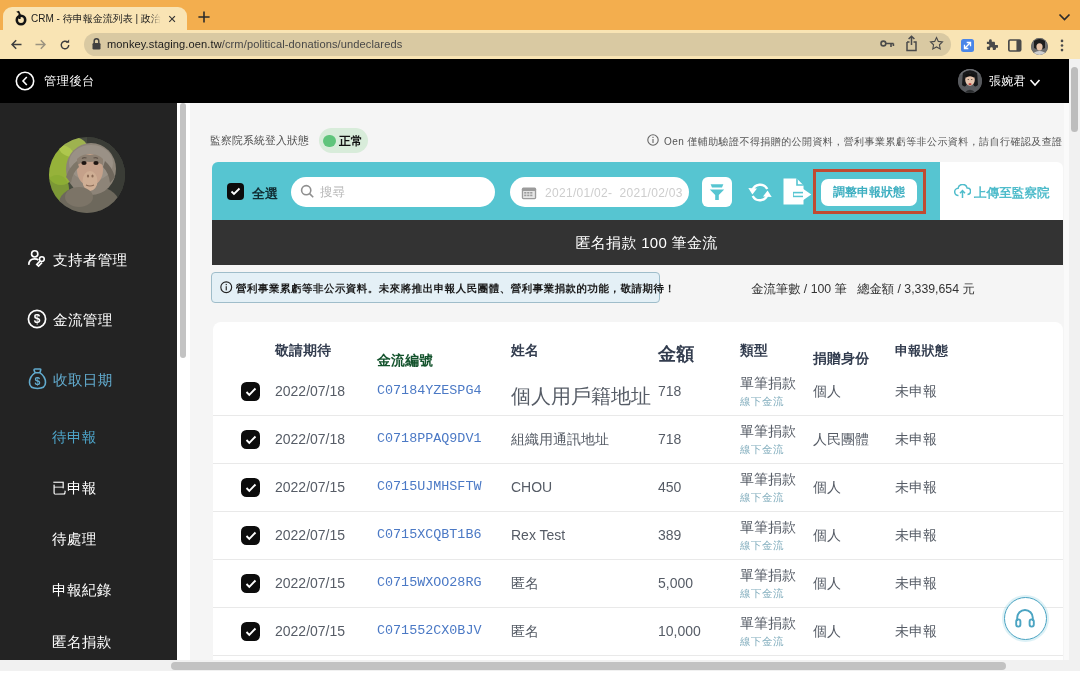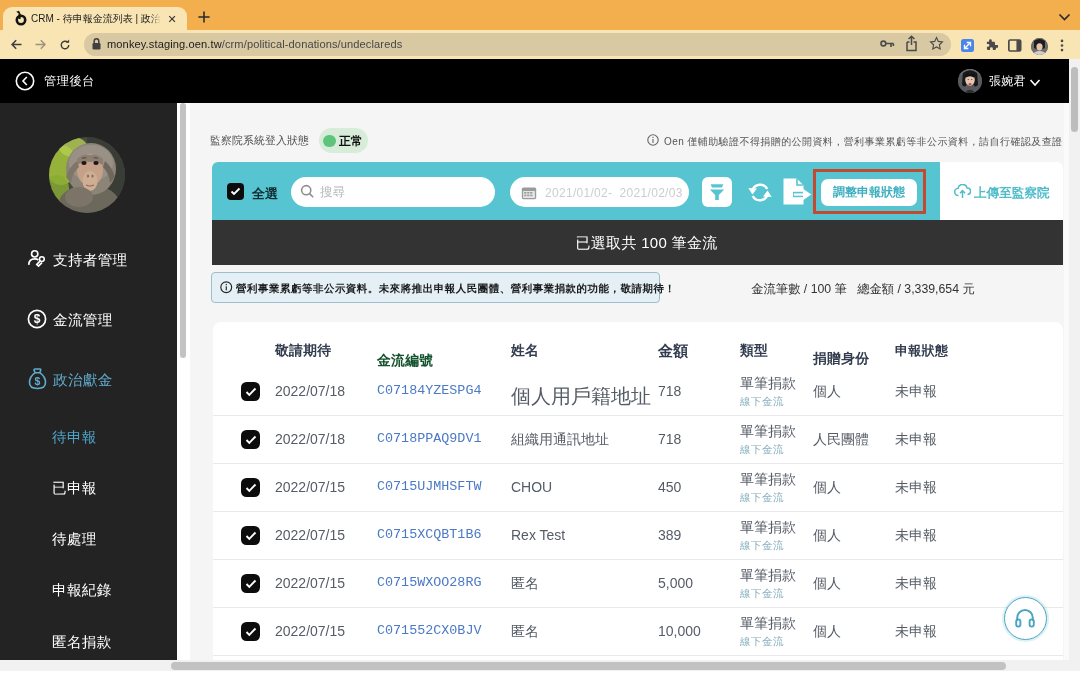--- a/index.html
+++ b/index.html
@@ -136,21 +136,21 @@
 <svg class="abs" style="left:27px;top:309px" width="20" height="20" viewBox="0 0 20 20">
     <circle cx="10" cy="10" r="8.6" fill="none" stroke="#fff" stroke-width="1.7"></circle>
     <text x="10" y="14.3" font-size="12" font-family="Liberation Sans" fill="#fff" text-anchor="middle" font-weight="bold">$</text>
   </svg>
 <div class="abs" style="left:53px;top:311px;font-size:14.6px;color:#fff;letter-spacing:0.3px">金流管理</div>
 <svg class="abs" style="left:27px;top:368px" width="21" height="22" viewBox="0 0 21 22">
     <path d="M8 4.5 L7 2 Q7 1 8 1 L13 1 Q14 1 13.7 2 L13 4.5" fill="none" stroke="#62abce" stroke-width="1.6"></path>
     <path d="M8 4.8 Q2.5 8.5 2.5 14.5 Q2.5 20.5 10.5 20.5 Q18.5 20.5 18.5 14.5 Q18.5 8.5 13 4.8 Z" fill="none" stroke="#62abce" stroke-width="1.6"></path>
     <text x="10.5" y="17" font-size="10.5" font-family="Liberation Sans" fill="#62abce" text-anchor="middle" font-weight="bold">$</text>
   </svg>
-<div class="abs" style="left:53px;top:371px;font-size:14.6px;color:#62abce;letter-spacing:0.3px">政治獻金</div>
+<div class="abs" style="left:53px;top:371px;font-size:14.6px;color:#62abce;letter-spacing:0.3px">收取日期</div>
 <div class="abs" style="left:52px;top:428px;font-size:14.6px;color:#4da4c9;letter-spacing:0.3px">待申報</div>
 <div class="abs" style="left:52px;top:479px;font-size:14.6px;color:#fff;letter-spacing:0.3px">已申報</div>
 <div class="abs" style="left:52px;top:530px;font-size:14.6px;color:#fff;letter-spacing:0.3px">待處理</div>
 <div class="abs" style="left:52px;top:581px;font-size:14.6px;color:#fff;letter-spacing:0.3px">申報紀錄</div>
 <div class="abs" style="left:52px;top:633px;font-size:14.6px;color:#fff;letter-spacing:0.3px">匿名捐款</div>
 
 <div class="abs" style="left:177px;top:103px;width:13px;height:557px;background:#fff"></div>
 <div class="abs" style="left:179.5px;top:103px;width:6.5px;height:255px;background:#c3c3c3;border-radius:3.5px"></div>
 
 <div class="abs" style="left:190px;top:103px;width:874px;height:572px;background:#F5F5F5"></div>
@@ -215,37 +215,37 @@
 <div class="abs" style="left:813px;top:169px;width:113px;height:45px;border:3px solid #C14A31"></div>
 <div class="abs" style="left:821px;top:179px;width:96px;height:26.5px;border-radius:7px;background:#fff"></div>
 <div class="abs" style="left:821px;top:179px;width:96px;height:26.5px;line-height:26.5px;text-align:center;font-size:12px;font-weight:bold;color:#3EAFC1">調整申報狀態</div>
 <svg class="abs" style="left:954px;top:184px" width="17" height="15" viewBox="0 0 17 15">
     <path d="M4.5 11.5 a3.6 3.6 0 0 1 -0.4-7.2 a4.6 4.6 0 0 1 9-0.4 a3.3 3.3 0 0 1 0.4 6.6" fill="none" stroke="#4FBCCB" stroke-width="1.5"></path>
     <path d="M8.5 14 V7 M6 9.2 L8.5 6.6 L11 9.2" fill="none" stroke="#4FBCCB" stroke-width="1.5"></path>
   </svg>
 <div class="abs" style="left:974px;top:184.5px;font-size:12.6px;font-weight:bold;color:#4FBCCB;letter-spacing:0px">上傳至監察院</div>
 
 <div class="abs" style="left:212px;top:220px;width:851px;height:45px;background:#333"></div>
-<div class="abs" style="left:212px;top:220px;width:851px;height:45px;line-height:45px;text-align:center;font-size:15px;color:#fff;letter-spacing:0.3px;text-indent:18px">已選取共 100 筆金流</div>
+<div class="abs" style="left:212px;top:220px;width:851px;height:45px;line-height:45px;text-align:center;font-size:15px;color:#fff;letter-spacing:0.3px;text-indent:18px">匿名捐款 100 筆金流</div>
 
 <div class="abs" style="left:211px;top:272px;width:449px;height:30.5px;border:1px solid #9FBDCA;border-radius:4px;background:#E4F0F6"></div>
 <svg class="abs" style="left:220px;top:281px" width="12.5" height="12.5" viewBox="0 0 12 12">
     <circle cx="6" cy="6" r="5.2" fill="none" stroke="#222" stroke-width="1.1"></circle>
     <rect x="5.45" y="5" width="1.1" height="4" fill="#222"></rect>
     <rect x="5.45" y="2.8" width="1.1" height="1.2" fill="#222"></rect>
   </svg>
 <div class="abs" style="left:236px;top:281.5px;font-size:10.45px;font-weight:bold;color:#1b1b1b;letter-spacing:0.55px">營利事業累虧等非公示資料。未來將推出申報人民團體、營利事業捐款的功能，敬請期待！</div>
 <div class="abs" style="left:663px;top:280.5px;width:400px;text-align:center;font-size:12.3px;font-weight:500;color:#333">金流筆數 / 100 筆&nbsp;&nbsp;&nbsp;總金額 / 3,339,654 元</div>
 
 <div class="abs" style="left:213px;top:322px;width:850px;height:353px;background:#fff;border-radius:8px 8px 0 0"></div>
 <div id="tbl">
     <div class="abs" style="left:275px;top:342px;font-size:13.8px;font-weight:bold;color:#333D4F;letter-spacing:0.3px">敬請期待</div>
     <div class="abs" style="left:377px;top:352px;font-size:13.8px;font-weight:bold;color:#14532d;letter-spacing:0.3px">金流編號</div>
     <div class="abs" style="left:511px;top:342px;font-size:13.8px;font-weight:bold;color:#333D4F;letter-spacing:0.3px">姓名</div>
-    <div class="abs" style="left:658px;top:342px;font-size:15px;font-weight:bold;color:#333D4F;letter-spacing:0.3px">金額</div>
+    <div class="abs" style="left:658px;top:342px;font-size:18px;font-weight:bold;color:#333D4F;letter-spacing:0.3px">金額</div>
     <div class="abs" style="left:740px;top:342px;font-size:13.8px;font-weight:bold;color:#333D4F;letter-spacing:0.3px">類型</div>
     <div class="abs" style="left:813px;top:350px;font-size:13.8px;font-weight:bold;color:#333D4F;letter-spacing:0.3px">捐贈身份</div>
     <div class="abs" style="left:895px;top:342px;font-size:13px;font-weight:bold;color:#333D4F;letter-spacing:0.3px">申報狀態</div>
     <div class="abs" style="left:240.5px;top:381.5px;width:19.5px;height:19.5px;border-radius:5.5px;background:#0c0c0c"></div>
     <svg class="abs" style="left:244.5px;top:386.5px" width="12" height="10" viewBox="0 0 12 10">
       <path d="M1.5 5 L4.3 7.8 L10.5 1.5" fill="none" stroke="#fff" stroke-width="1.9"></path>
     </svg>
     <div class="abs" style="left:275px;top:383px;font-size:14px;color:#565C66">2022/07/18</div>
     <div class="abs" style="left:377px;top:383px;font-size:13.4px;font-family:'Liberation Mono',monospace;color:#4B79C5">C07184YZESPG4</div>
     <div class="abs" style="left:511px;top:383px;font-size:20px;color:#565C66">個人用戶籍地址</div>

